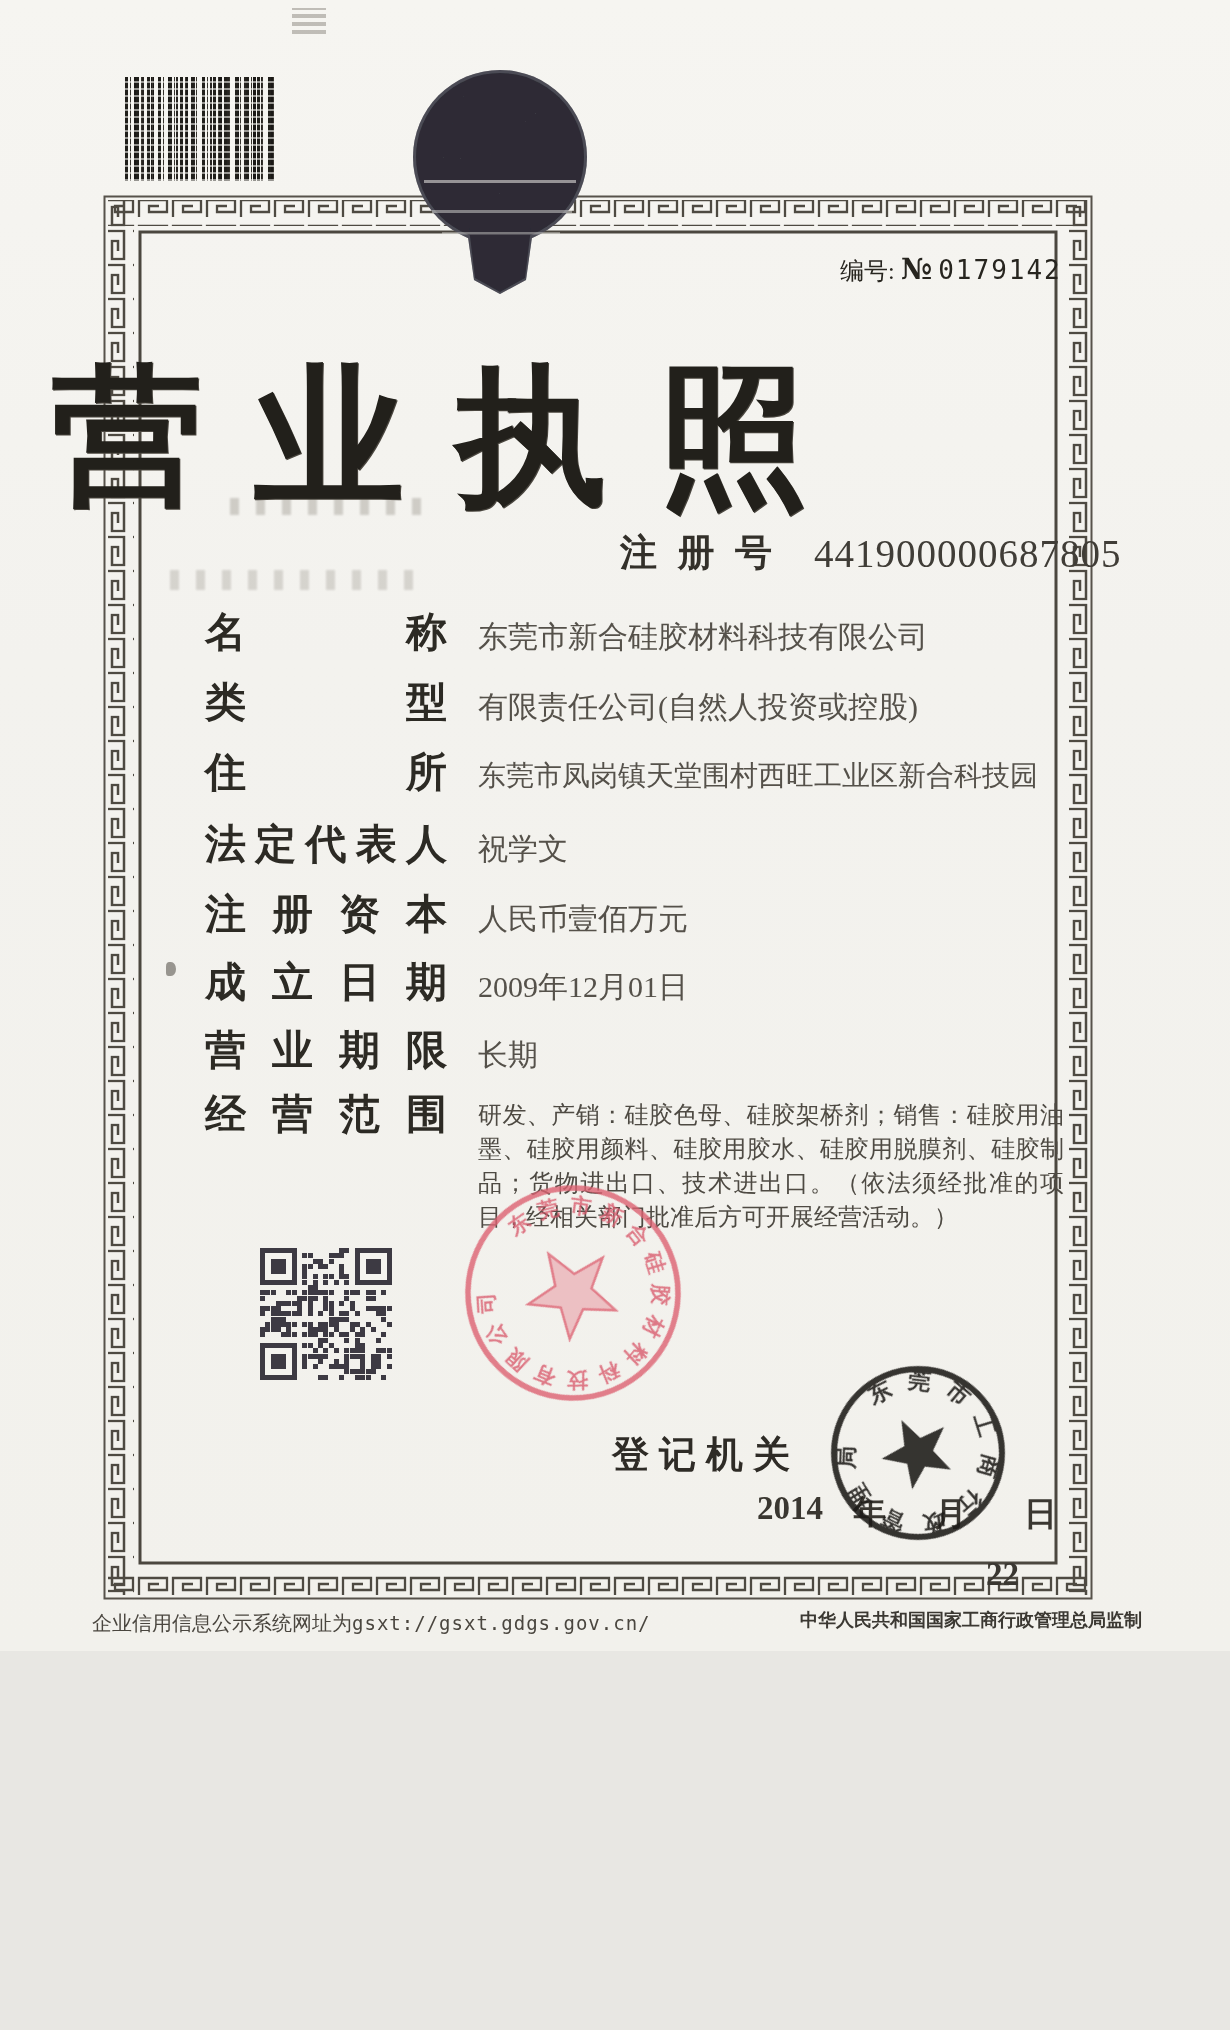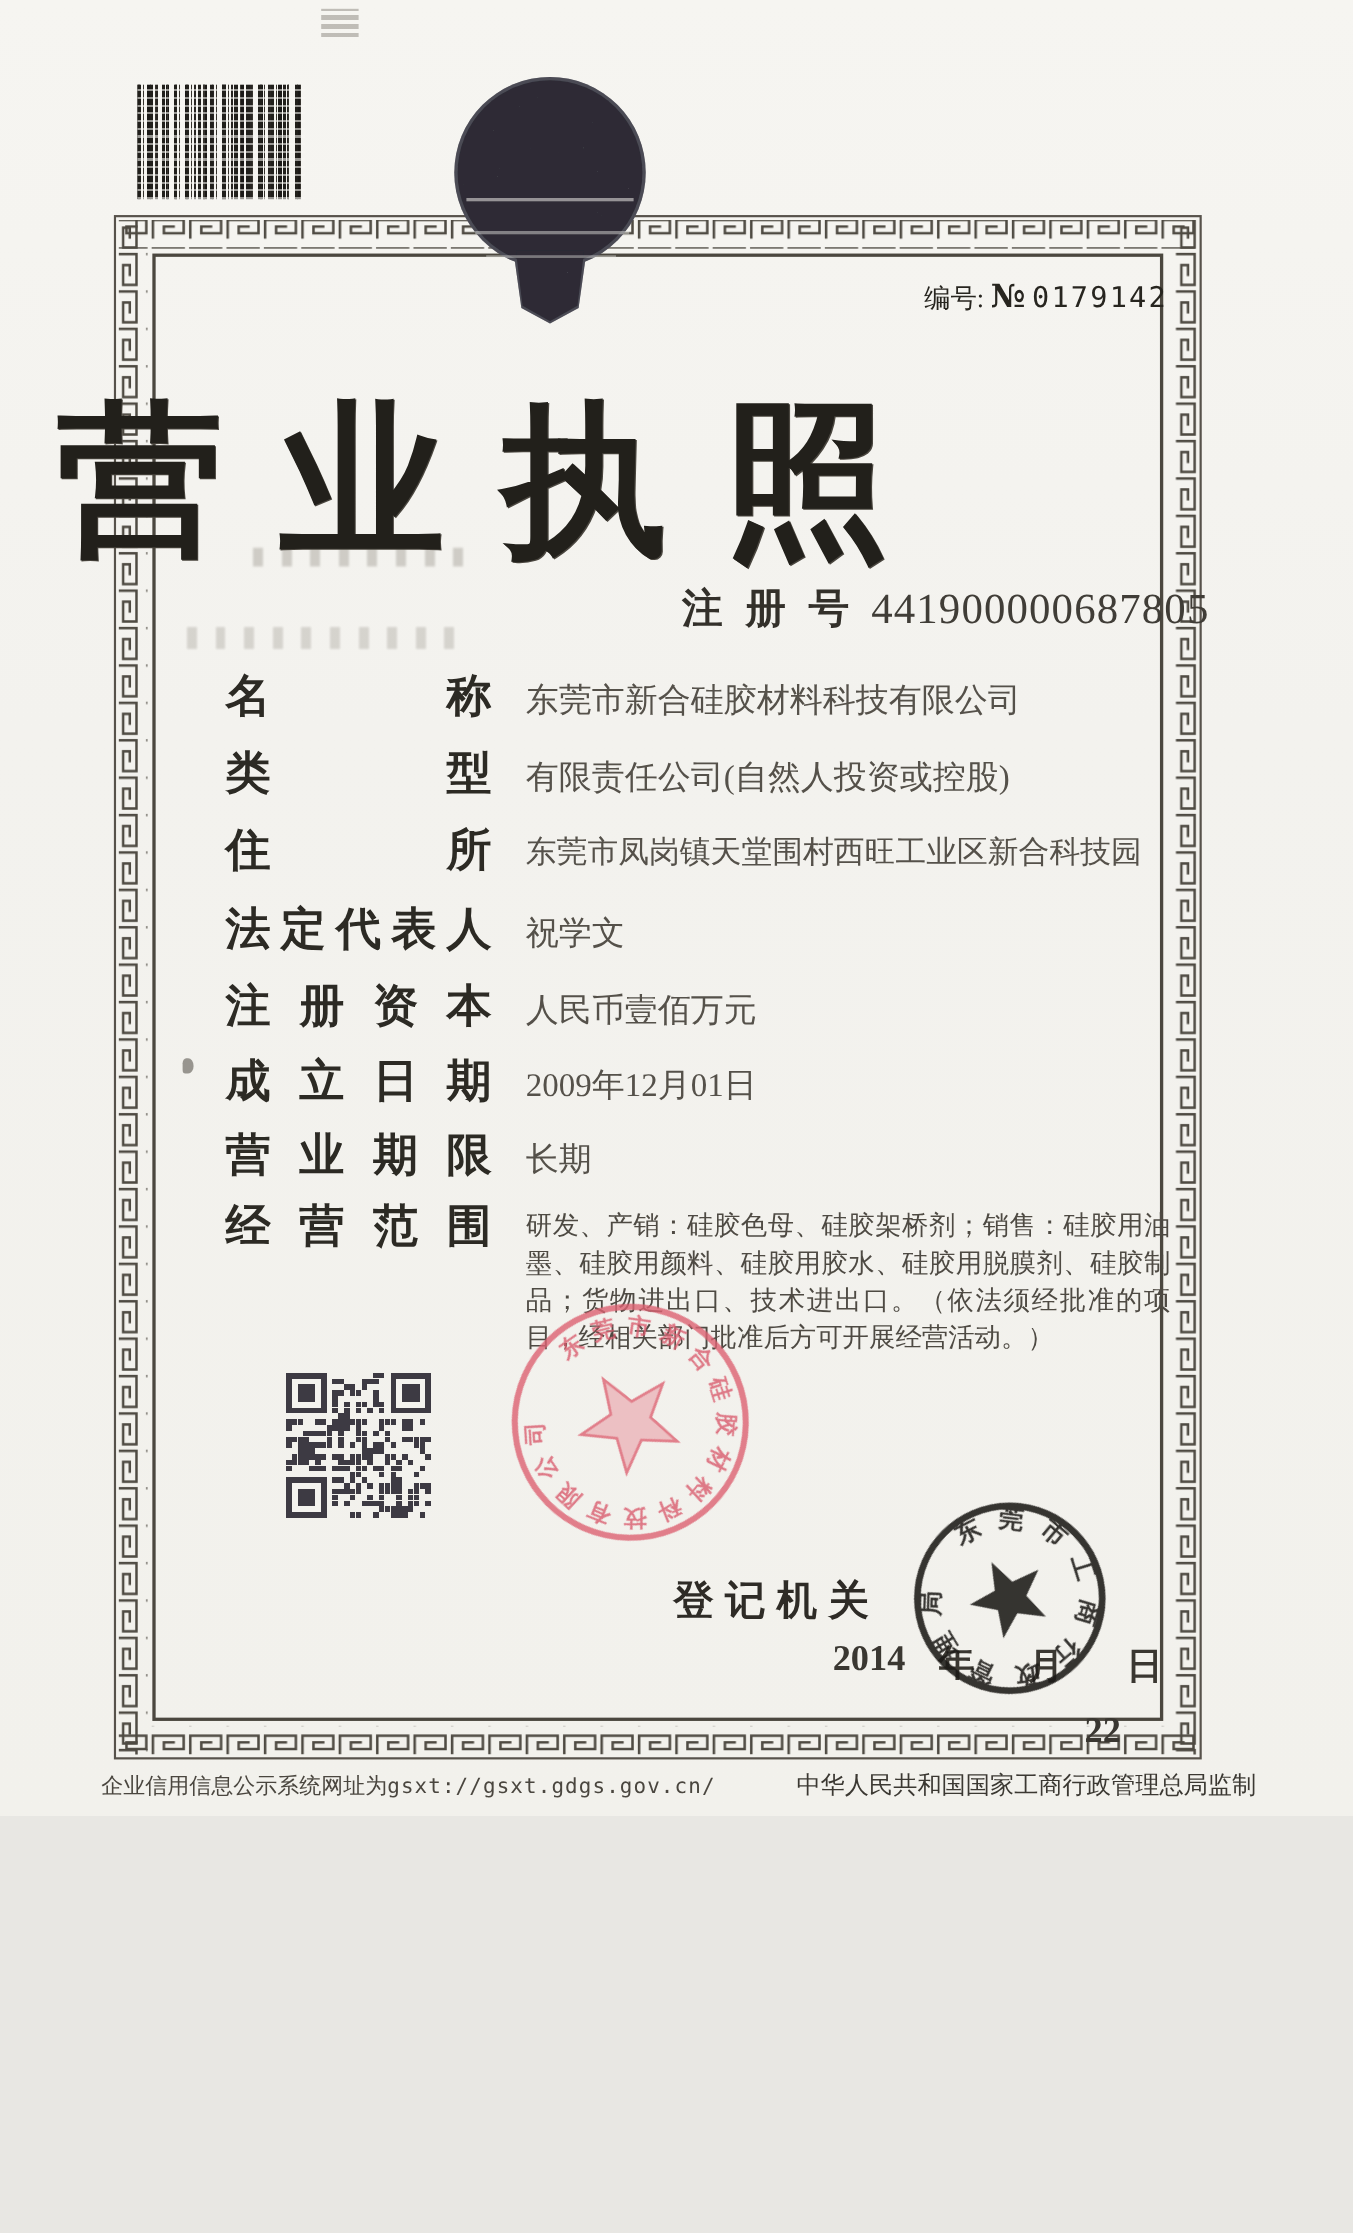--- a/index.html
+++ b/index.html
@@ -35,34 +35,34 @@
 
   .title {
     left:0; top:338px; width:1230px; text-align:left;
     font-size:150px; font-weight:900; letter-spacing:52px; text-indent:52px;
     color:#22201b; text-shadow:1px 1px 0 #4a463f;
     font-family:"Liberation Serif",serif;
   }
 
   .regline { left:620px; top:528px; white-space:nowrap; }
   .regline .reg-label { display:inline-flex; width:152px; justify-content:space-between; font-size:37px; font-weight:600; color:#33302a; vertical-align:middle; }
-  .regline .reg-no { font-size:39px; color:#403d37; letter-spacing:1px; margin-left:16px; vertical-align:middle; }
+  .regline .reg-no { font-size:39px; color:#403d37; letter-spacing:1px; margin-left:38px; vertical-align:middle; }
 
   .rows { left:205px; top:612px; width:860px; }
   .row { position:absolute; left:0; width:860px; }
   .row .lbl { position:absolute; left:0; top:0; width:242px; display:flex; justify-content:space-between; font-size:41px; font-weight:600; color:#2c2a24; line-height:1; }
   .row .val { position:absolute; left:273px; top:8px; width:586px; font-size:30px; color:#55514a; line-height:1.15; white-space:nowrap; }
   .row .val.small { font-size:24px; line-height:34px; white-space:normal; text-align:justify; color:#4e4a43; top:4px; }
 
   .registrar { left:612px; top:1430px; display:flex; width:178px; justify-content:space-between; font-size:37px; font-weight:600; color:#2e2b26; }
   .dateline span { position:absolute; font-size:33px; color:#3a3731; font-weight:600; }
 
   .footer-left { left:92px; top:1610px; font-size:20px; color:#4a463f; }
   .footer-left .url { font-family:"DejaVu Sans Mono",monospace; font-size:19px; letter-spacing:1px; }
-  .footer-right { left:0; top:1608px; width:1142px; text-align:right; font-size:22px; font-weight:400; color:#3b3832; }
+  .footer-right { left:0; top:1608px; width:1142px; text-align:right; font-size:18px; font-weight:700; color:#3b3832; }
 
   svg text { font-family:"Liberation Serif",serif; }
 </style>
 </head>
 <body>
 
 <div class="page">
 
   <div class="abs barcode"></div>
 

